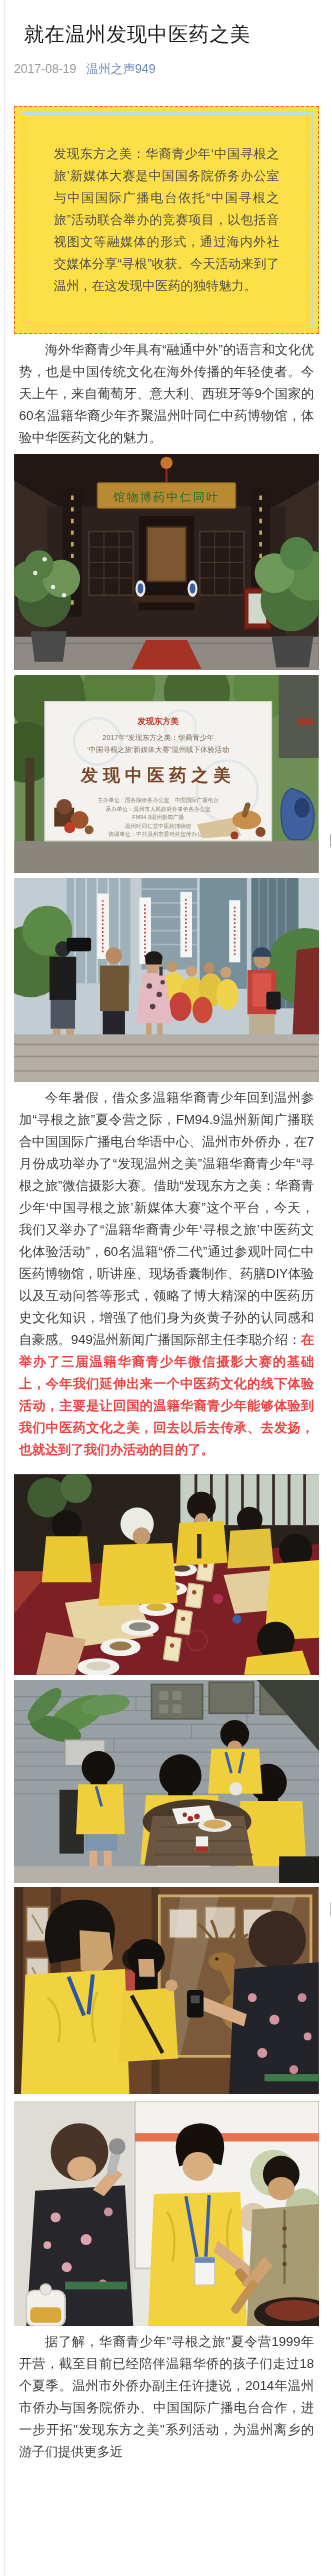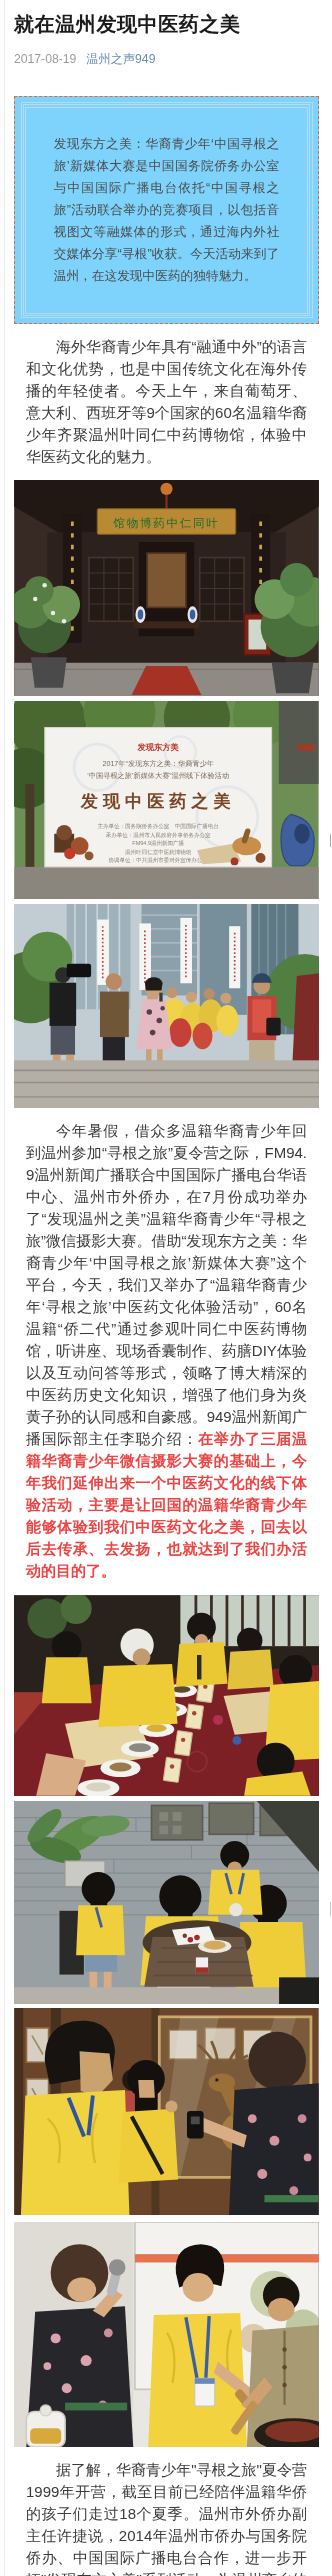--- a/index.html
+++ b/index.html
@@ -5,28 +5,28 @@
   html,body{margin:0;padding:0;background:#ffffff;}
   body{
     width:333px;height:2576px;overflow:hidden;position:relative;
     font-family:"Liberation Sans","DejaVu Sans",sans-serif;
   }
   .edge-line{position:absolute;left:4.4px;top:0;height:2576px;width:0.6px;background:#ececec;}
   .scroll-thumb{position:absolute;right:1.7px;width:1.7px;border-radius:1.1px;background:#a8a8a8;}
   #thumb-1{top:834px;height:13.3px;}
   #thumb-2{top:1902px;height:14.4px;background:#c6c6c6;}
   .page{padding:11px 14px 0 14px;width:305px;}
-  h1.title{margin:0;font-size:20px;line-height:27px;font-weight:700;color:#1b1b1b;letter-spacing:0.6px;}
+  h1.title{margin:10px;font-size:20px;line-height:27px;font-weight:400;color:#1b1b1b;letter-spacing:0.6px;}
   .meta{margin-top:14.4px;font-size:12.2px;line-height:15.5px;color:#9b9b9b;}
   .meta .src{color:#6b8cb5;margin-left:10px;text-decoration:none;}
-  .qbox{margin-top:28px;border:1.1px dashed #e8682a;padding:5.5px;background:#7dd3fc;}
+  .qbox{margin-top:28px;border:1.1px dashed #e8682a;padding:5.5px;background:#fde047;}
   .qbox-mid{border:0.6px solid #b5dcec;padding:1.1px;}
   .qbox-in{border:0.6px solid #b5dcec;padding:1.1px;}
   .qbox-core{border:0.6px solid #b5dcec;padding:25.5px 28px;font-size:12.7px;line-height:22px;color:#4c4c4c;text-align:justify;}
-  p.body-p{margin:12px;font-size:15px;line-height:22px;color:#3b3b3b;text-align:justify;text-indent:2em;word-break:break-all;}
+  p.body-p{margin:5px;font-size:13px;line-height:22px;color:#3b3b3b;text-align:justify;text-indent:2em;word-break:break-all;}
   .p1{margin-top:21px;}
   .p2{margin-top:38px;}
   .p4{margin-top:12.2px;}
   .p2 b{color:#ef4444;}
   figure{margin:0;display:block;}
   figure svg{display:block;}
   .f1{margin-top:1px;}
   .f2{margin-top:4.4px;text-decoration:underline;}
   .f3{margin-top:5.5px;}
   .f4{margin-top:13.3px;}

